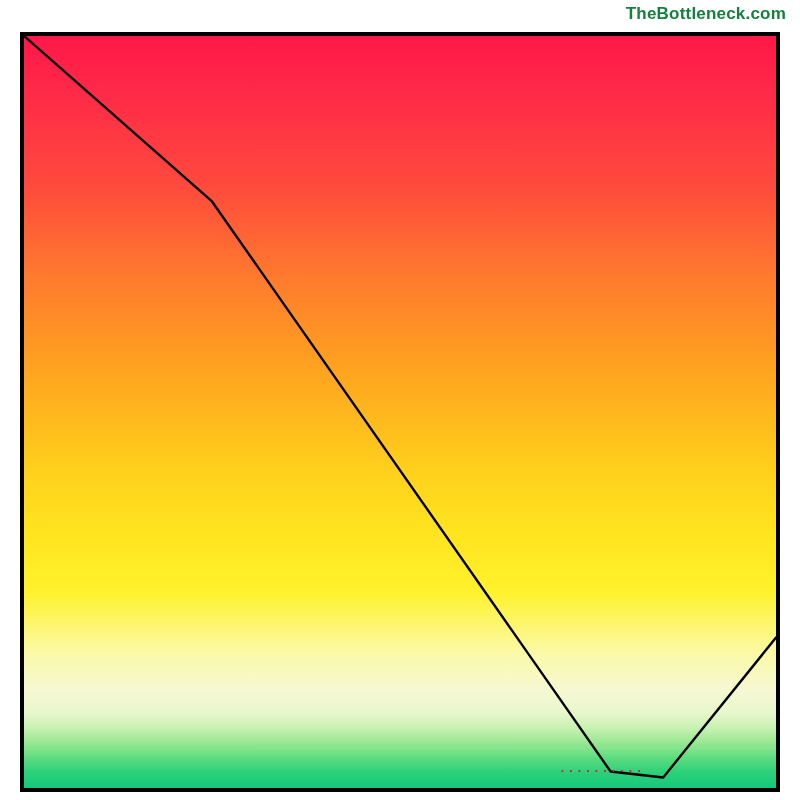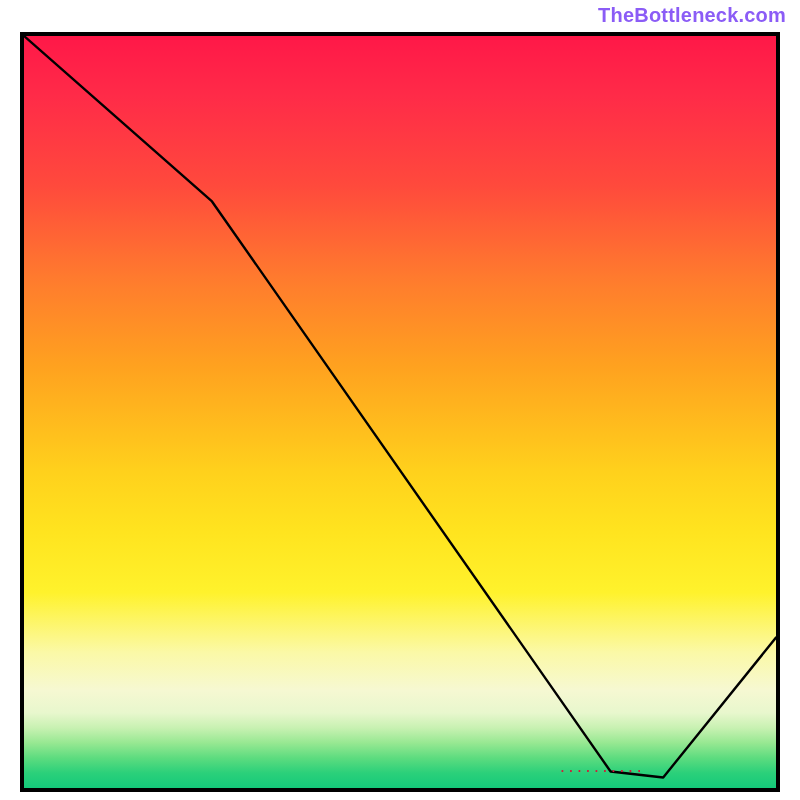--- a/index.html
+++ b/index.html
@@ -13,23 +13,23 @@
   }
   .stage {
     position: relative;
     width: 800px;
     height: 800px;
   }
   .watermark {
     position: absolute;
     top: 4px;
     right: 14px;
-    font-size: 20px;
+    font-size: 17px;
     font-weight: 600;
-    color: #8b5cf6;
+    color: #15803d;
     letter-spacing: 0.2px;
     user-select: none;
   }
   .plot-frame {
     position: absolute;
     left: 20px;
     top: 32px;
     width: 760px;
     height: 760px;
     border: 4px solid #000;

